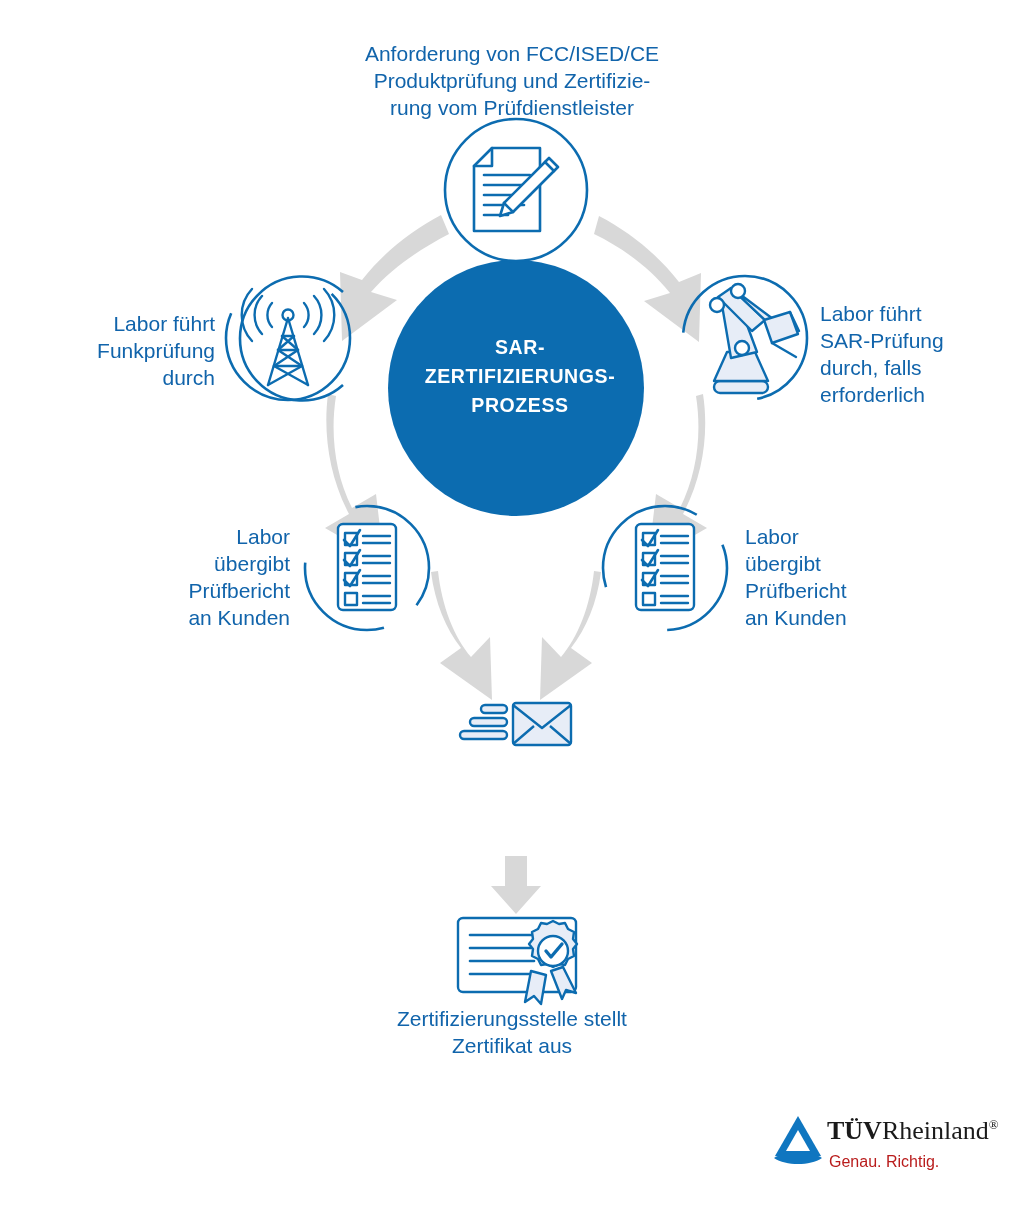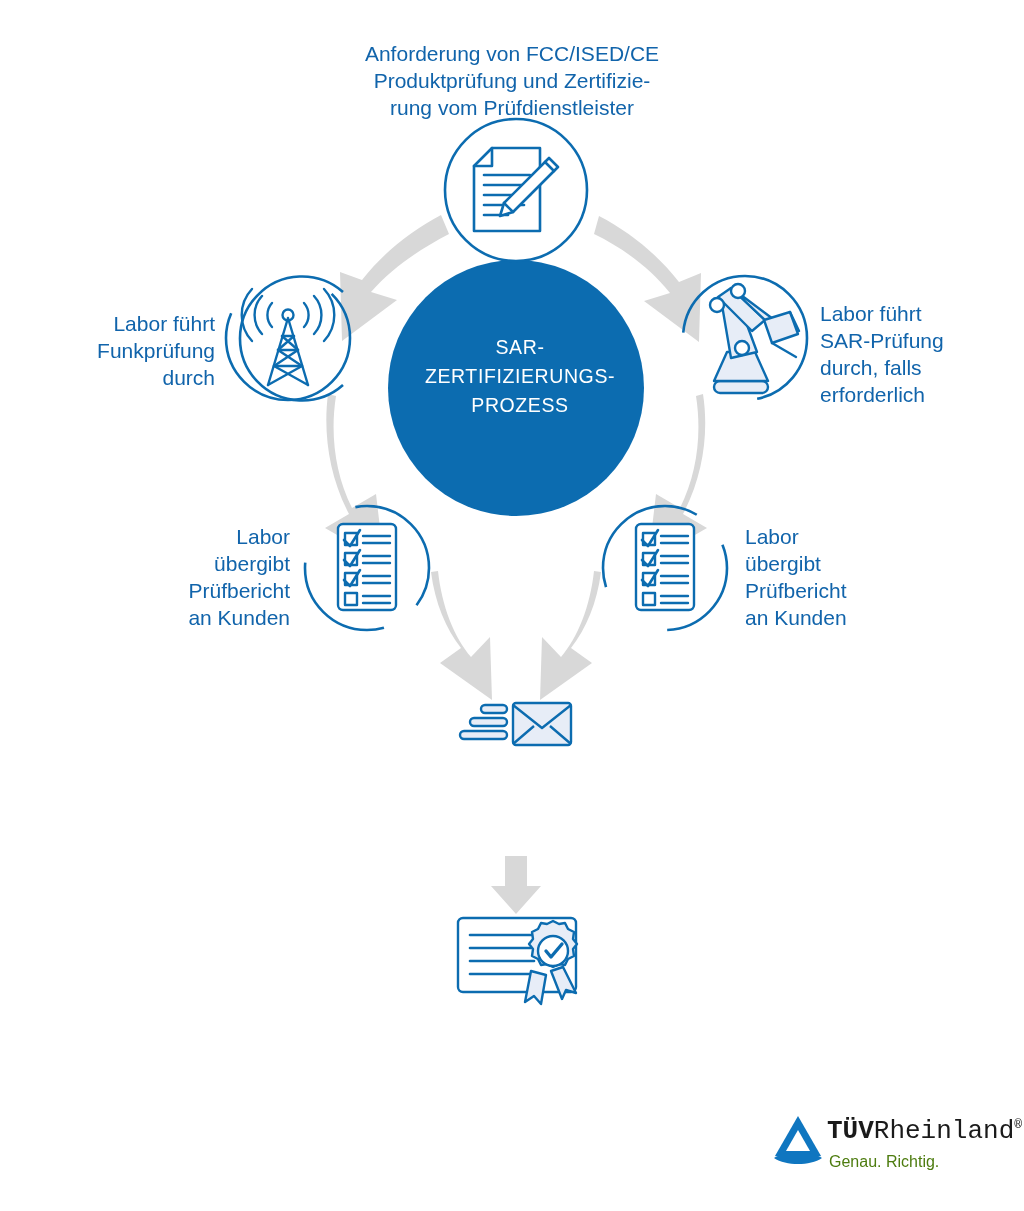--- a/index.html
+++ b/index.html
@@ -48,51 +48,51 @@
   #label-cert       { left: 337px; top: 1005px; width: 350px; }
 
   #center-text {
     position: absolute;
     left: 400px;
     top: 333px;
     width: 240px;
     text-align: center;
     color: #ffffff;
     font-size: 19.5px;
-    font-weight: normal;
+    font-weight: bold;
     line-height: 29px;
     letter-spacing: 0.6px;
     font-family: "Liberation Sans", sans-serif;
     white-space: pre-line;
   }
 
   #logo {
     position: absolute;
     left: 772px;
     top: 1112px;
     width: 230px;
     height: 70px;
   }
   #logo-wordmark {
     position: absolute;
     left: 55px;
     top: 4px;
     font-size: 26px;
     color: #1a1a1a;
     white-space: nowrap;
-    font-family: Liberation Mono, monospace;
+    font-family: Liberation Serif, serif;
   }
   #logo-wordmark .bold { font-weight: bold; }
   #logo-wordmark .reg  { font-size: 13px; vertical-align: super; }
   #logo-tagline {
     position: absolute;
     left: 57px;
     top: 41px;
     font-size: 16px;
-    color: #4d7c0f;
+    color: #b91c1c;
     font-family: "Liberation Sans", sans-serif;
   }
 </style>
 </head>
 <body>
 
 <div id="stage">
 
   <svg class="svg-layer" viewBox="0 0 1024 1211">
     <defs>
@@ -332,20 +332,22 @@
 übergibt
 Prüfbericht
 an Kunden</div>
 
   <div class="label left" id="label-bottomright">Labor
 übergibt
 Prüfbericht
 an Kunden</div>
 
 
+  <div class="label center" id="label-cert">Zertifizierungsstelle stellt
+Zertifikat aus</div>
 
   <div id="center-text">SAR-
 ZERTIFIZIERUNGS-
 PROZESS</div>
 
   <div id="logo">
     <div id="logo-wordmark"><span class="bold">TÜV</span><span class="reglr">Rheinland</span><span class="reg">®</span></div>
     <div id="logo-tagline">Genau. Richtig.</div>
   </div>
 

